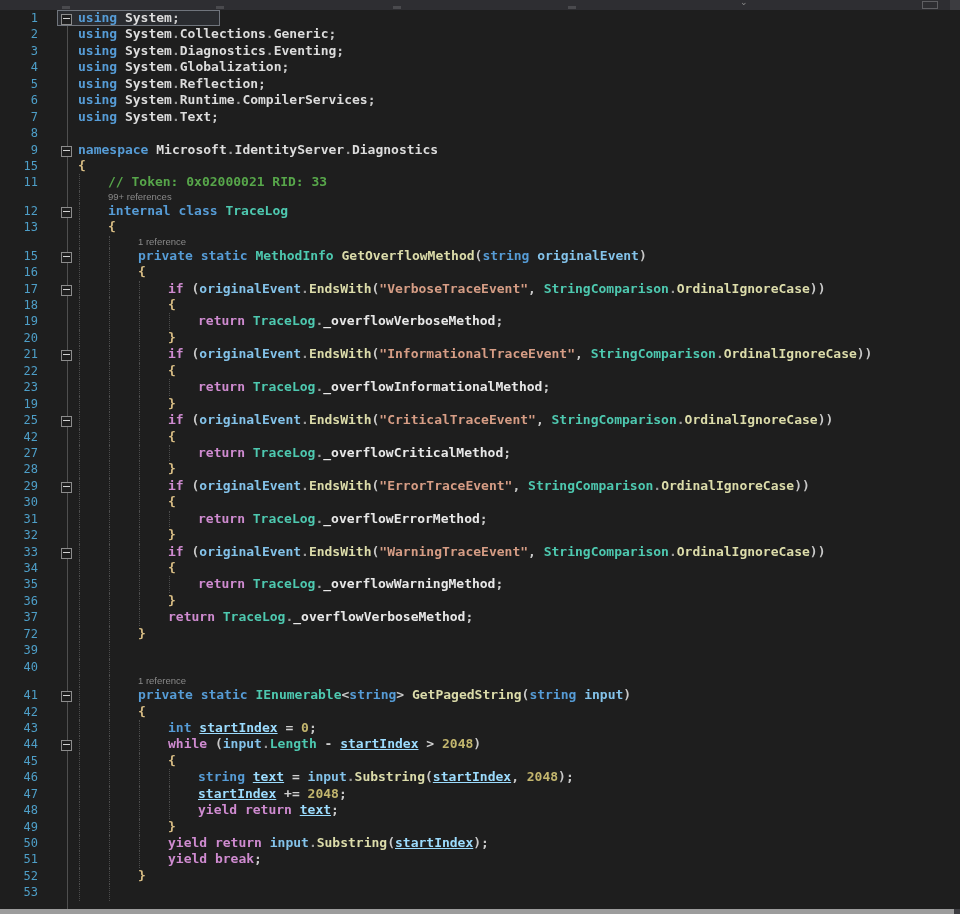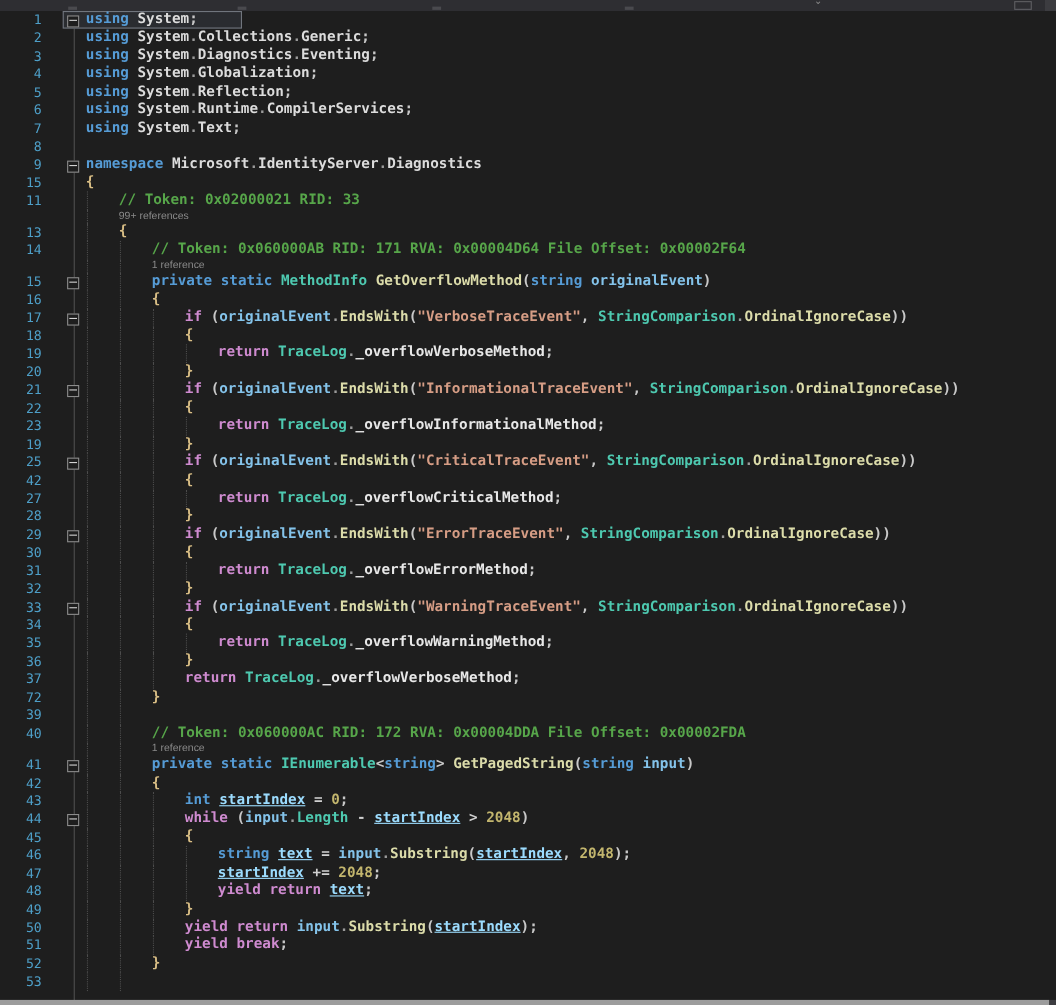--- a/index.html
+++ b/index.html
@@ -52,22 +52,22 @@
       <div class="row"><span class="gutter">3</span><span class="ocell"></span><span class="codecell" style="padding-left: 4px;"><span class="tk-kw">using </span><span class="tk-id">System</span><span class="tk-dt">.</span><span class="tk-id">Diagnostics</span><span class="tk-dt">.</span><span class="tk-id">Eventing</span><span class="tk-pu">;</span></span></div>
       <div class="row"><span class="gutter">4</span><span class="ocell"></span><span class="codecell" style="padding-left: 4px;"><span class="tk-kw">using </span><span class="tk-id">System</span><span class="tk-dt">.</span><span class="tk-id">Globalization</span><span class="tk-pu">;</span></span></div>
       <div class="row"><span class="gutter">5</span><span class="ocell"></span><span class="codecell" style="padding-left: 4px;"><span class="tk-kw">using </span><span class="tk-id">System</span><span class="tk-dt">.</span><span class="tk-id">Reflection</span><span class="tk-pu">;</span></span></div>
       <div class="row"><span class="gutter">6</span><span class="ocell"></span><span class="codecell" style="padding-left: 4px;"><span class="tk-kw">using </span><span class="tk-id">System</span><span class="tk-dt">.</span><span class="tk-id">Runtime</span><span class="tk-dt">.</span><span class="tk-id">CompilerServices</span><span class="tk-pu">;</span></span></div>
       <div class="row"><span class="gutter">7</span><span class="ocell"></span><span class="codecell" style="padding-left: 4px;"><span class="tk-kw">using </span><span class="tk-id">System</span><span class="tk-dt">.</span><span class="tk-id">Text</span><span class="tk-pu">;</span></span></div>
       <div class="row"><span class="gutter">8</span><span class="ocell"></span><span class="codecell" style="padding-left: 4px;"></span></div>
       <div class="row"><span class="gutter">9</span><span class="ocell"><span class="fold"></span></span><span class="codecell" style="padding-left: 4px;"><span class="tk-kw">namespace </span><span class="tk-id">Microsoft</span><span class="tk-dt">.</span><span class="tk-id">IdentityServer</span><span class="tk-dt">.</span><span class="tk-id">Diagnostics</span></span></div>
       <div class="row"><span class="gutter">15</span><span class="ocell"></span><span class="codecell" style="padding-left: 4px;"><span class="tk-br">{</span></span></div>
       <div class="row"><span class="gutter">11</span><span class="ocell"></span><span class="codecell" style="padding-left: 34px;"><i class="guide" style="left: 5px;"></i><span class="tk-co">// Token: 0x02000021 RID: 33</span></span></div>
       <div class="row cl-row"><span class="gutter"></span><span class="ocell"></span><span class="codecell" style="padding-left: 34px;"><i class="guide" style="left: 5px;"></i><span class="cltext">99+ references</span></span></div>
+      <div class="row"><span class="gutter">12</span><span class="ocell"><span class="fold"></span></span><span class="codecell" style="padding-left: 34px;"><i class="guide" style="left: 5px;"></i><span class="tk-kw">internal </span><span class="tk-kw">class </span><span class="tk-ty">TraceLog</span></span></div>
       <div class="row"><span class="gutter">13</span><span class="ocell"></span><span class="codecell" style="padding-left: 34px;"><i class="guide" style="left: 5px;"></i><span class="tk-br">{</span></span></div>
-      <div class="row"><span class="gutter">14</span><span class="ocell"></span><span class="codecell" style="padding-left: 64px;"><i class="guide" style="left: 5px;"></i><i class="guide" style="left: 35px;"></i><span class="tk-co">// Token: 0x060000AB RID: 171 RVA: 0x00004D64 File Offset: 0x00002F64</span></span></div>
       <div class="row cl-row"><span class="gutter"></span><span class="ocell"></span><span class="codecell" style="padding-left: 64px;"><i class="guide" style="left: 5px;"></i><i class="guide" style="left: 35px;"></i><span class="cltext">1 reference</span></span></div>
       <div class="row"><span class="gutter">15</span><span class="ocell"><span class="fold"></span></span><span class="codecell" style="padding-left: 64px;"><i class="guide" style="left: 5px;"></i><i class="guide" style="left: 35px;"></i><span class="tk-kw">private </span><span class="tk-kw">static </span><span class="tk-ty">MethodInfo </span><span class="tk-mt">GetOverflowMethod</span><span class="tk-pu">(</span><span class="tk-kw">string </span><span class="tk-pr">originalEvent</span><span class="tk-pu">)</span></span></div>
       <div class="row"><span class="gutter">16</span><span class="ocell"></span><span class="codecell" style="padding-left: 64px;"><i class="guide" style="left: 5px;"></i><i class="guide" style="left: 35px;"></i><span class="tk-br">{</span></span></div>
       <div class="row"><span class="gutter">17</span><span class="ocell"><span class="fold"></span></span><span class="codecell" style="padding-left: 94px;"><i class="guide" style="left: 5px;"></i><i class="guide" style="left: 35px;"></i><i class="guide" style="left: 65px;"></i><span class="tk-ct">if </span><span class="tk-pu">(</span><span class="tk-pr">originalEvent</span><span class="tk-dt">.</span><span class="tk-mt">EndsWith</span><span class="tk-pu">(</span><span class="tk-st">"VerboseTraceEvent"</span><span class="tk-pu">, </span><span class="tk-ty">StringComparison</span><span class="tk-dt">.</span><span class="tk-mt">OrdinalIgnoreCase</span><span class="tk-pu">))</span></span></div>
       <div class="row"><span class="gutter">18</span><span class="ocell"></span><span class="codecell" style="padding-left: 94px;"><i class="guide" style="left: 5px;"></i><i class="guide" style="left: 35px;"></i><i class="guide" style="left: 65px;"></i><span class="tk-br">{</span></span></div>
       <div class="row"><span class="gutter">19</span><span class="ocell"></span><span class="codecell" style="padding-left: 124px;"><i class="guide" style="left: 5px;"></i><i class="guide" style="left: 35px;"></i><i class="guide" style="left: 65px;"></i><i class="guide" style="left: 95px;"></i><span class="tk-ct">return </span><span class="tk-ty">TraceLog</span><span class="tk-dt">.</span><span class="tk-fl">_overflowVerboseMethod</span><span class="tk-pu">;</span></span></div>
       <div class="row"><span class="gutter">20</span><span class="ocell"></span><span class="codecell" style="padding-left: 94px;"><i class="guide" style="left: 5px;"></i><i class="guide" style="left: 35px;"></i><i class="guide" style="left: 65px;"></i><span class="tk-br">}</span></span></div>
       <div class="row"><span class="gutter">21</span><span class="ocell"><span class="fold"></span></span><span class="codecell" style="padding-left: 94px;"><i class="guide" style="left: 5px;"></i><i class="guide" style="left: 35px;"></i><i class="guide" style="left: 65px;"></i><span class="tk-ct">if </span><span class="tk-pu">(</span><span class="tk-pr">originalEvent</span><span class="tk-dt">.</span><span class="tk-mt">EndsWith</span><span class="tk-pu">(</span><span class="tk-st">"InformationalTraceEvent"</span><span class="tk-pu">, </span><span class="tk-ty">StringComparison</span><span class="tk-dt">.</span><span class="tk-mt">OrdinalIgnoreCase</span><span class="tk-pu">))</span></span></div>
       <div class="row"><span class="gutter">22</span><span class="ocell"></span><span class="codecell" style="padding-left: 94px;"><i class="guide" style="left: 5px;"></i><i class="guide" style="left: 35px;"></i><i class="guide" style="left: 65px;"></i><span class="tk-br">{</span></span></div>
       <div class="row"><span class="gutter">23</span><span class="ocell"></span><span class="codecell" style="padding-left: 124px;"><i class="guide" style="left: 5px;"></i><i class="guide" style="left: 35px;"></i><i class="guide" style="left: 65px;"></i><i class="guide" style="left: 95px;"></i><span class="tk-ct">return </span><span class="tk-ty">TraceLog</span><span class="tk-dt">.</span><span class="tk-fl">_overflowInformationalMethod</span><span class="tk-pu">;</span></span></div>
@@ -80,21 +80,21 @@
       <div class="row"><span class="gutter">30</span><span class="ocell"></span><span class="codecell" style="padding-left: 94px;"><i class="guide" style="left: 5px;"></i><i class="guide" style="left: 35px;"></i><i class="guide" style="left: 65px;"></i><span class="tk-br">{</span></span></div>
       <div class="row"><span class="gutter">31</span><span class="ocell"></span><span class="codecell" style="padding-left: 124px;"><i class="guide" style="left: 5px;"></i><i class="guide" style="left: 35px;"></i><i class="guide" style="left: 65px;"></i><i class="guide" style="left: 95px;"></i><span class="tk-ct">return </span><span class="tk-ty">TraceLog</span><span class="tk-dt">.</span><span class="tk-fl">_overflowErrorMethod</span><span class="tk-pu">;</span></span></div>
       <div class="row"><span class="gutter">32</span><span class="ocell"></span><span class="codecell" style="padding-left: 94px;"><i class="guide" style="left: 5px;"></i><i class="guide" style="left: 35px;"></i><i class="guide" style="left: 65px;"></i><span class="tk-br">}</span></span></div>
       <div class="row"><span class="gutter">33</span><span class="ocell"><span class="fold"></span></span><span class="codecell" style="padding-left: 94px;"><i class="guide" style="left: 5px;"></i><i class="guide" style="left: 35px;"></i><i class="guide" style="left: 65px;"></i><span class="tk-ct">if </span><span class="tk-pu">(</span><span class="tk-pr">originalEvent</span><span class="tk-dt">.</span><span class="tk-mt">EndsWith</span><span class="tk-pu">(</span><span class="tk-st">"WarningTraceEvent"</span><span class="tk-pu">, </span><span class="tk-ty">StringComparison</span><span class="tk-dt">.</span><span class="tk-mt">OrdinalIgnoreCase</span><span class="tk-pu">))</span></span></div>
       <div class="row"><span class="gutter">34</span><span class="ocell"></span><span class="codecell" style="padding-left: 94px;"><i class="guide" style="left: 5px;"></i><i class="guide" style="left: 35px;"></i><i class="guide" style="left: 65px;"></i><span class="tk-br">{</span></span></div>
       <div class="row"><span class="gutter">35</span><span class="ocell"></span><span class="codecell" style="padding-left: 124px;"><i class="guide" style="left: 5px;"></i><i class="guide" style="left: 35px;"></i><i class="guide" style="left: 65px;"></i><i class="guide" style="left: 95px;"></i><span class="tk-ct">return </span><span class="tk-ty">TraceLog</span><span class="tk-dt">.</span><span class="tk-fl">_overflowWarningMethod</span><span class="tk-pu">;</span></span></div>
       <div class="row"><span class="gutter">36</span><span class="ocell"></span><span class="codecell" style="padding-left: 94px;"><i class="guide" style="left: 5px;"></i><i class="guide" style="left: 35px;"></i><i class="guide" style="left: 65px;"></i><span class="tk-br">}</span></span></div>
       <div class="row"><span class="gutter">37</span><span class="ocell"></span><span class="codecell" style="padding-left: 94px;"><i class="guide" style="left: 5px;"></i><i class="guide" style="left: 35px;"></i><i class="guide" style="left: 65px;"></i><span class="tk-ct">return </span><span class="tk-ty">TraceLog</span><span class="tk-dt">.</span><span class="tk-fl">_overflowVerboseMethod</span><span class="tk-pu">;</span></span></div>
       <div class="row"><span class="gutter">72</span><span class="ocell"></span><span class="codecell" style="padding-left: 64px;"><i class="guide" style="left: 5px;"></i><i class="guide" style="left: 35px;"></i><span class="tk-br">}</span></span></div>
       <div class="row"><span class="gutter">39</span><span class="ocell"></span><span class="codecell" style="padding-left: 64px;"><i class="guide" style="left: 5px;"></i><i class="guide" style="left: 35px;"></i></span></div>
-      <div class="row"><span class="gutter">40</span><span class="ocell"></span><span class="codecell" style="padding-left: 64px;"><i class="guide" style="left: 5px;"></i><i class="guide" style="left: 35px;"></i><span class="tk-co">// Token: 0x060000AC RID: 172 RVA: 0x00004DDA File Offset: 0x00002FDA</span></span></div>
+      <div class="row"><span class="gutter">40</span><span class="ocell"></span><span class="codecell" style="padding-left: 64px;"><i class="guide" style="left: 5px;"></i><i class="guide" style="left: 35px;"></i></span></div>
       <div class="row cl-row"><span class="gutter"></span><span class="ocell"></span><span class="codecell" style="padding-left: 64px;"><i class="guide" style="left: 5px;"></i><i class="guide" style="left: 35px;"></i><span class="cltext">1 reference</span></span></div>
       <div class="row"><span class="gutter">41</span><span class="ocell"><span class="fold"></span></span><span class="codecell" style="padding-left: 64px;"><i class="guide" style="left: 5px;"></i><i class="guide" style="left: 35px;"></i><span class="tk-kw">private </span><span class="tk-kw">static </span><span class="tk-ty">IEnumerable</span><span class="tk-pu">&lt;</span><span class="tk-kw">string</span><span class="tk-pu">&gt; </span><span class="tk-mt">GetPagedString</span><span class="tk-pu">(</span><span class="tk-kw">string </span><span class="tk-pr">input</span><span class="tk-pu">)</span></span></div>
       <div class="row"><span class="gutter">42</span><span class="ocell"></span><span class="codecell" style="padding-left: 64px;"><i class="guide" style="left: 5px;"></i><i class="guide" style="left: 35px;"></i><span class="tk-br">{</span></span></div>
       <div class="row"><span class="gutter">43</span><span class="ocell"></span><span class="codecell" style="padding-left: 94px;"><i class="guide" style="left: 5px;"></i><i class="guide" style="left: 35px;"></i><i class="guide" style="left: 65px;"></i><span class="tk-kw">int </span><span class="tk-lo">startIndex</span><span class="tk-op"> = </span><span class="tk-nu">0</span><span class="tk-pu">;</span></span></div>
       <div class="row"><span class="gutter">44</span><span class="ocell"><span class="fold"></span></span><span class="codecell" style="padding-left: 94px;"><i class="guide" style="left: 5px;"></i><i class="guide" style="left: 35px;"></i><i class="guide" style="left: 65px;"></i><span class="tk-ct">while </span><span class="tk-pu">(</span><span class="tk-pr">input</span><span class="tk-dt">.</span><span class="tk-ty">Length</span><span class="tk-op"> - </span><span class="tk-lo">startIndex</span><span class="tk-op"> &gt; </span><span class="tk-nu">2048</span><span class="tk-pu">)</span></span></div>
       <div class="row"><span class="gutter">45</span><span class="ocell"></span><span class="codecell" style="padding-left: 94px;"><i class="guide" style="left: 5px;"></i><i class="guide" style="left: 35px;"></i><i class="guide" style="left: 65px;"></i><span class="tk-br">{</span></span></div>
       <div class="row"><span class="gutter">46</span><span class="ocell"></span><span class="codecell" style="padding-left: 124px;"><i class="guide" style="left: 5px;"></i><i class="guide" style="left: 35px;"></i><i class="guide" style="left: 65px;"></i><i class="guide" style="left: 95px;"></i><span class="tk-kw">string </span><span class="tk-lo">text</span><span class="tk-op"> = </span><span class="tk-pr">input</span><span class="tk-dt">.</span><span class="tk-mt">Substring</span><span class="tk-pu">(</span><span class="tk-lo">startIndex</span><span class="tk-pu">, </span><span class="tk-nu">2048</span><span class="tk-pu">);</span></span></div>
       <div class="row"><span class="gutter">47</span><span class="ocell"></span><span class="codecell" style="padding-left: 124px;"><i class="guide" style="left: 5px;"></i><i class="guide" style="left: 35px;"></i><i class="guide" style="left: 65px;"></i><i class="guide" style="left: 95px;"></i><span class="tk-lo">startIndex</span><span class="tk-op"> += </span><span class="tk-nu">2048</span><span class="tk-pu">;</span></span></div>
       <div class="row"><span class="gutter">48</span><span class="ocell"></span><span class="codecell" style="padding-left: 124px;"><i class="guide" style="left: 5px;"></i><i class="guide" style="left: 35px;"></i><i class="guide" style="left: 65px;"></i><i class="guide" style="left: 95px;"></i><span class="tk-ct">yield return </span><span class="tk-lo">text</span><span class="tk-pu">;</span></span></div>
       <div class="row"><span class="gutter">49</span><span class="ocell"></span><span class="codecell" style="padding-left: 94px;"><i class="guide" style="left: 5px;"></i><i class="guide" style="left: 35px;"></i><i class="guide" style="left: 65px;"></i><span class="tk-br">}</span></span></div>

